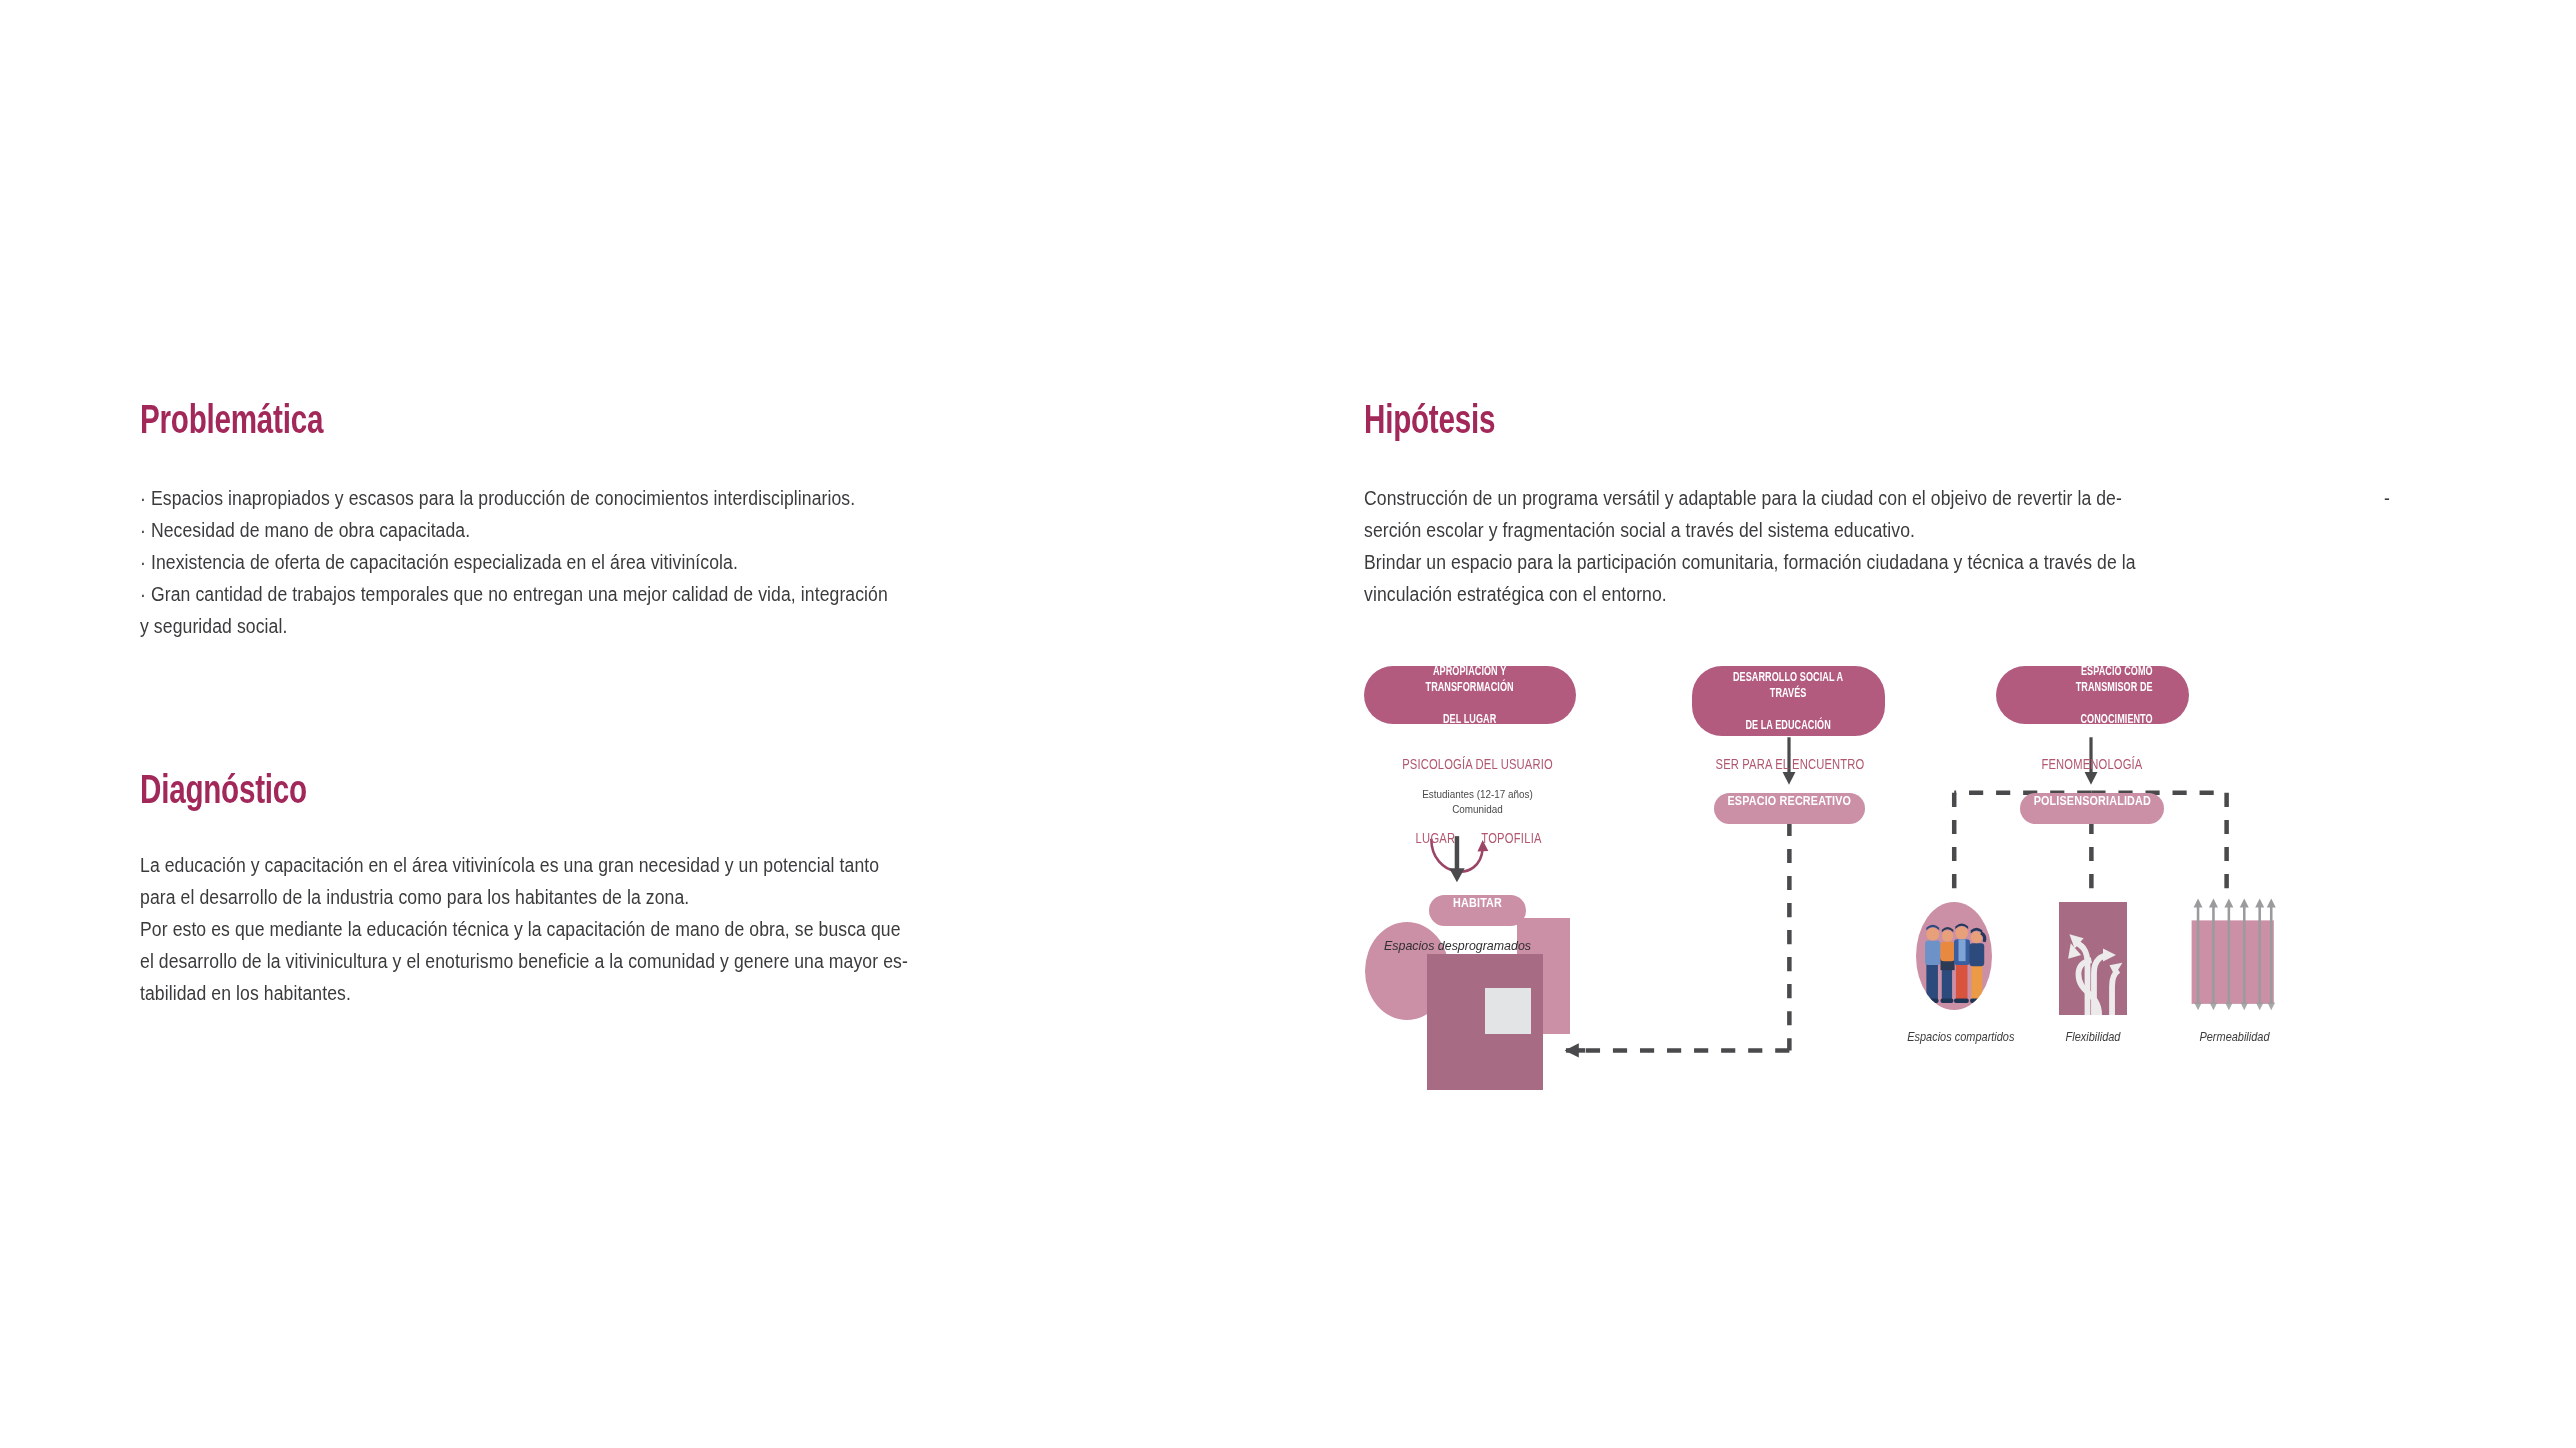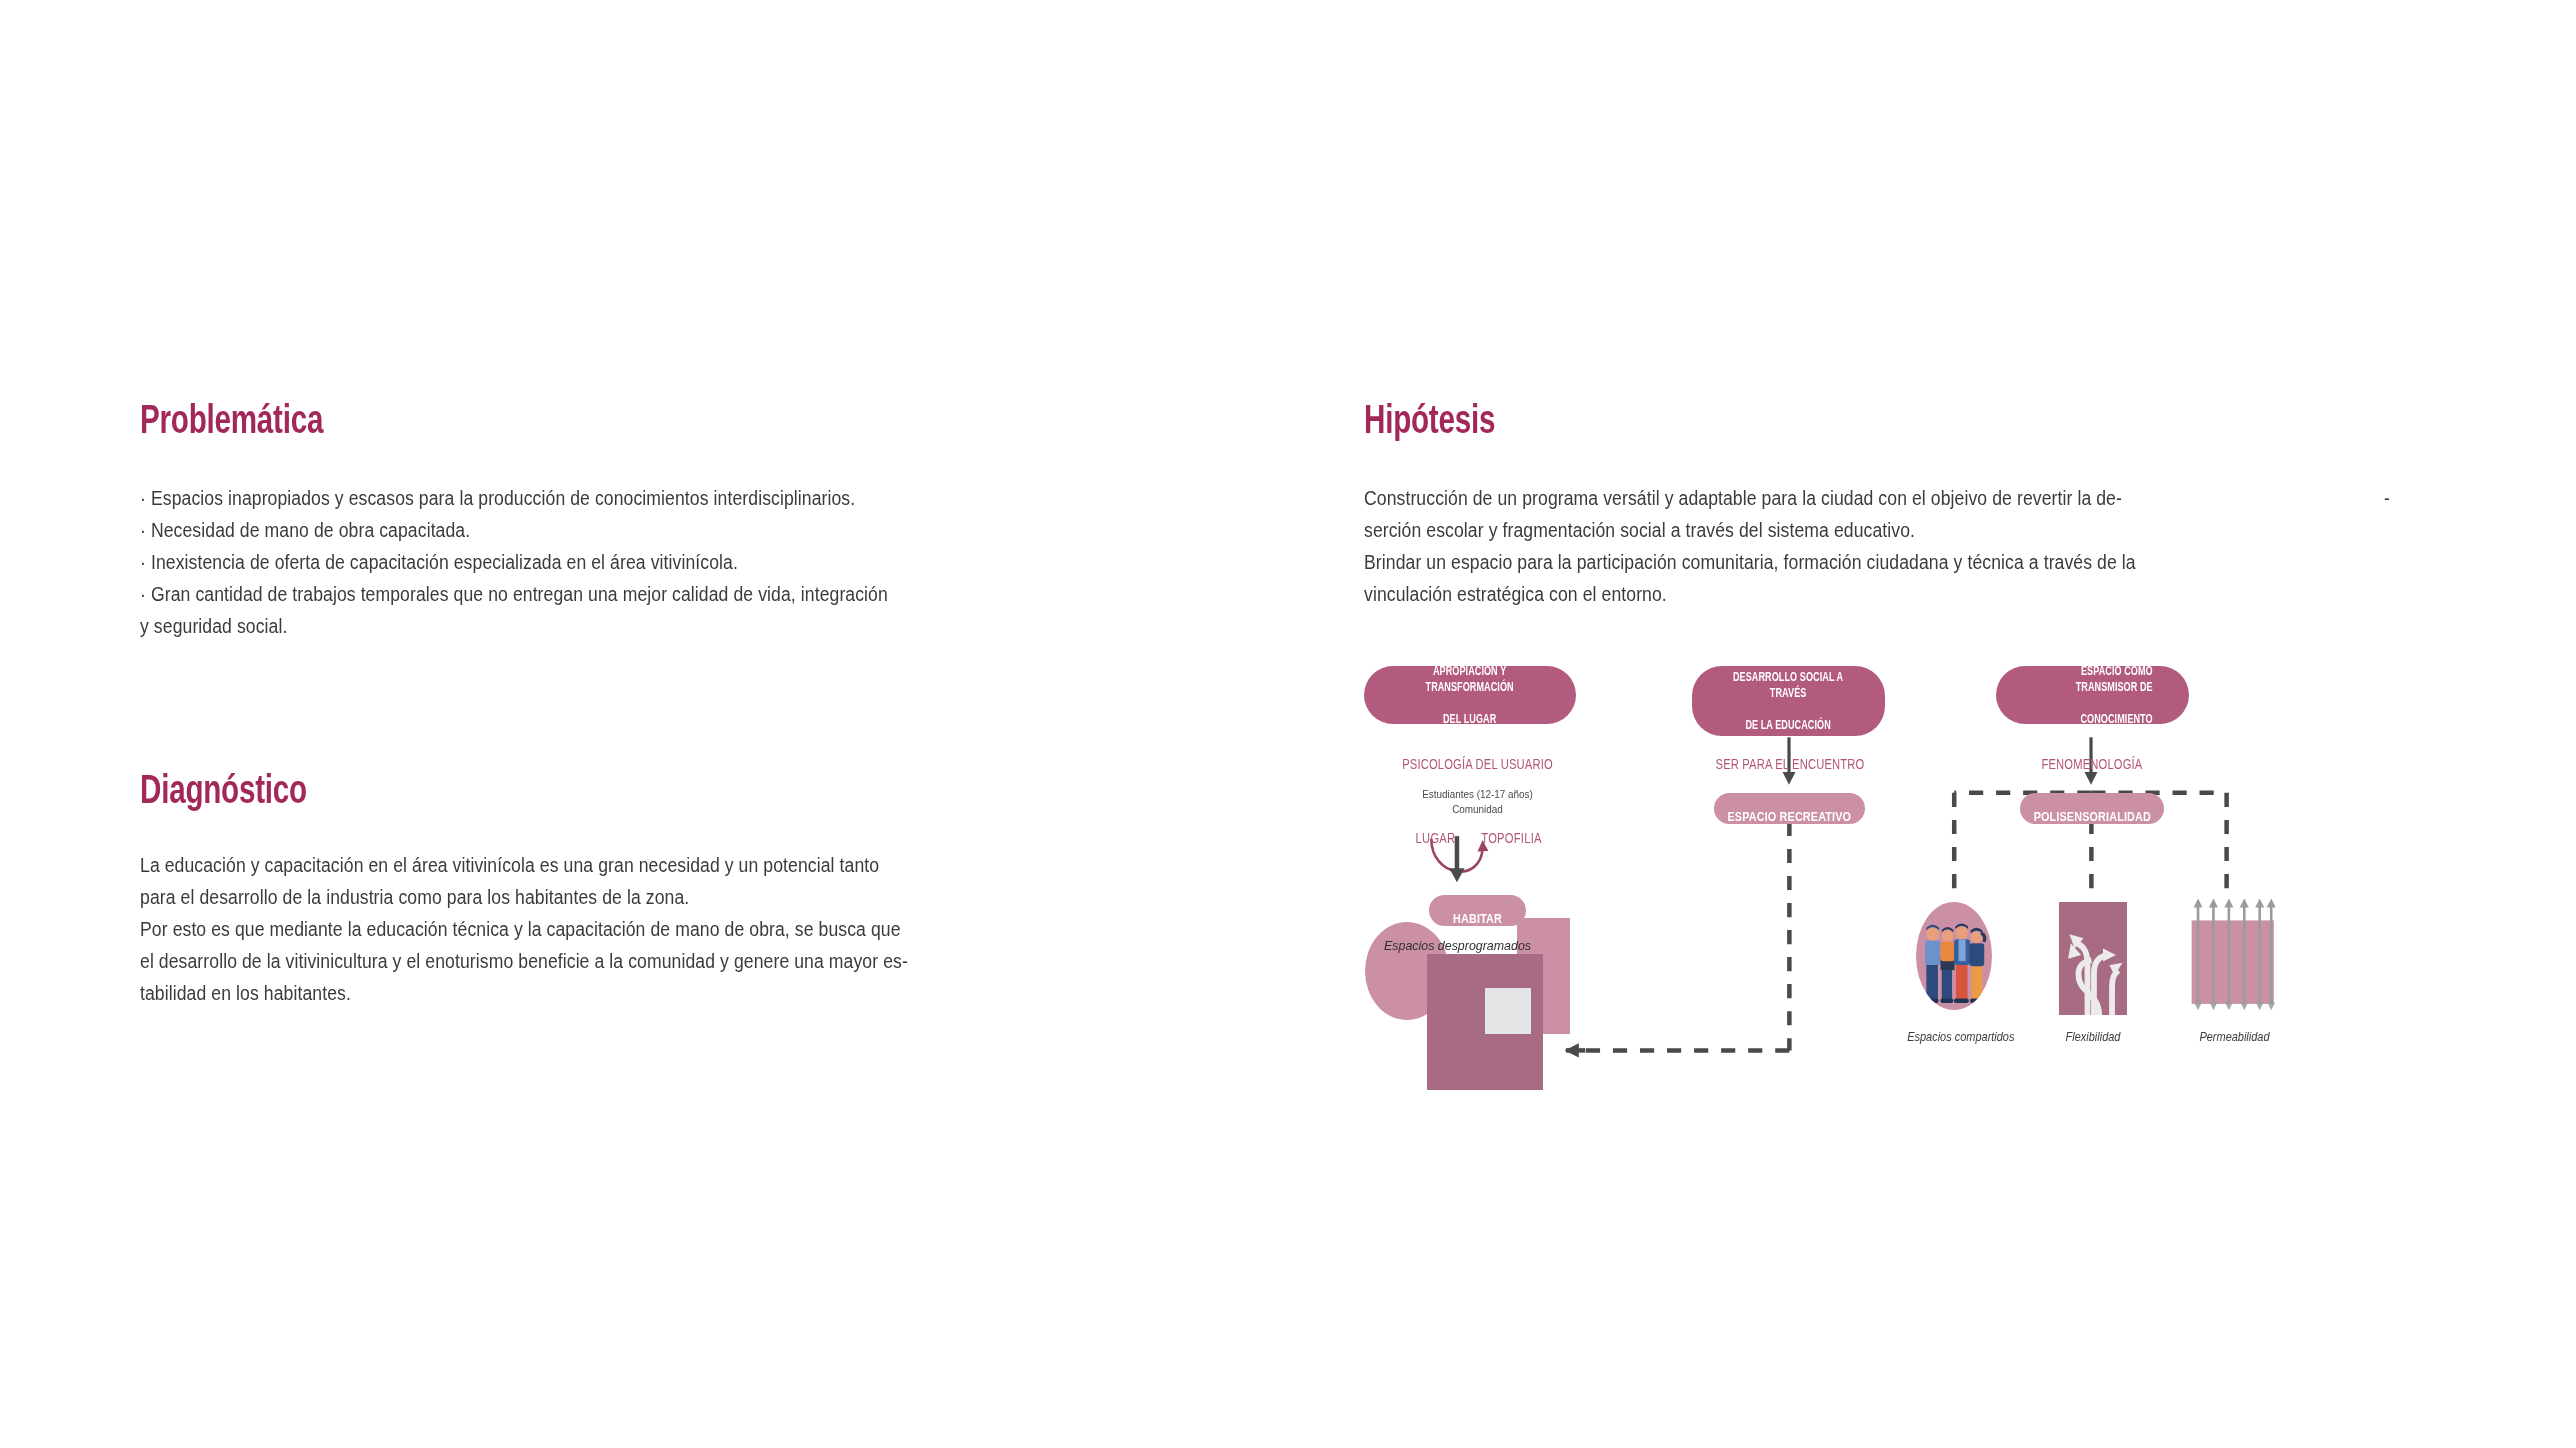--- a/index.html
+++ b/index.html
@@ -51,21 +51,21 @@
     line-height:16px;
     letter-spacing:0.1px;
     transform:scaleX(.82);
     display:block;
   }
 
   .pill{
     position:absolute;
     background:#cb8fa6;
     border-radius:16.7px;
-    display:flex;align-items:flex-end;justify-content:center;
+    display:flex;align-items:flex-start;justify-content:center;
     color:#ffffff;
   }
   .pill span{
     font-family:"Liberation Sans Narrow","Liberation Sans",sans-serif;
     font-weight:700;font-size:13.5px;letter-spacing:0.2px;
     transform:scaleX(.8);display:block;white-space:nowrap;
   }
 
   .sub-cap{
     position:absolute;

